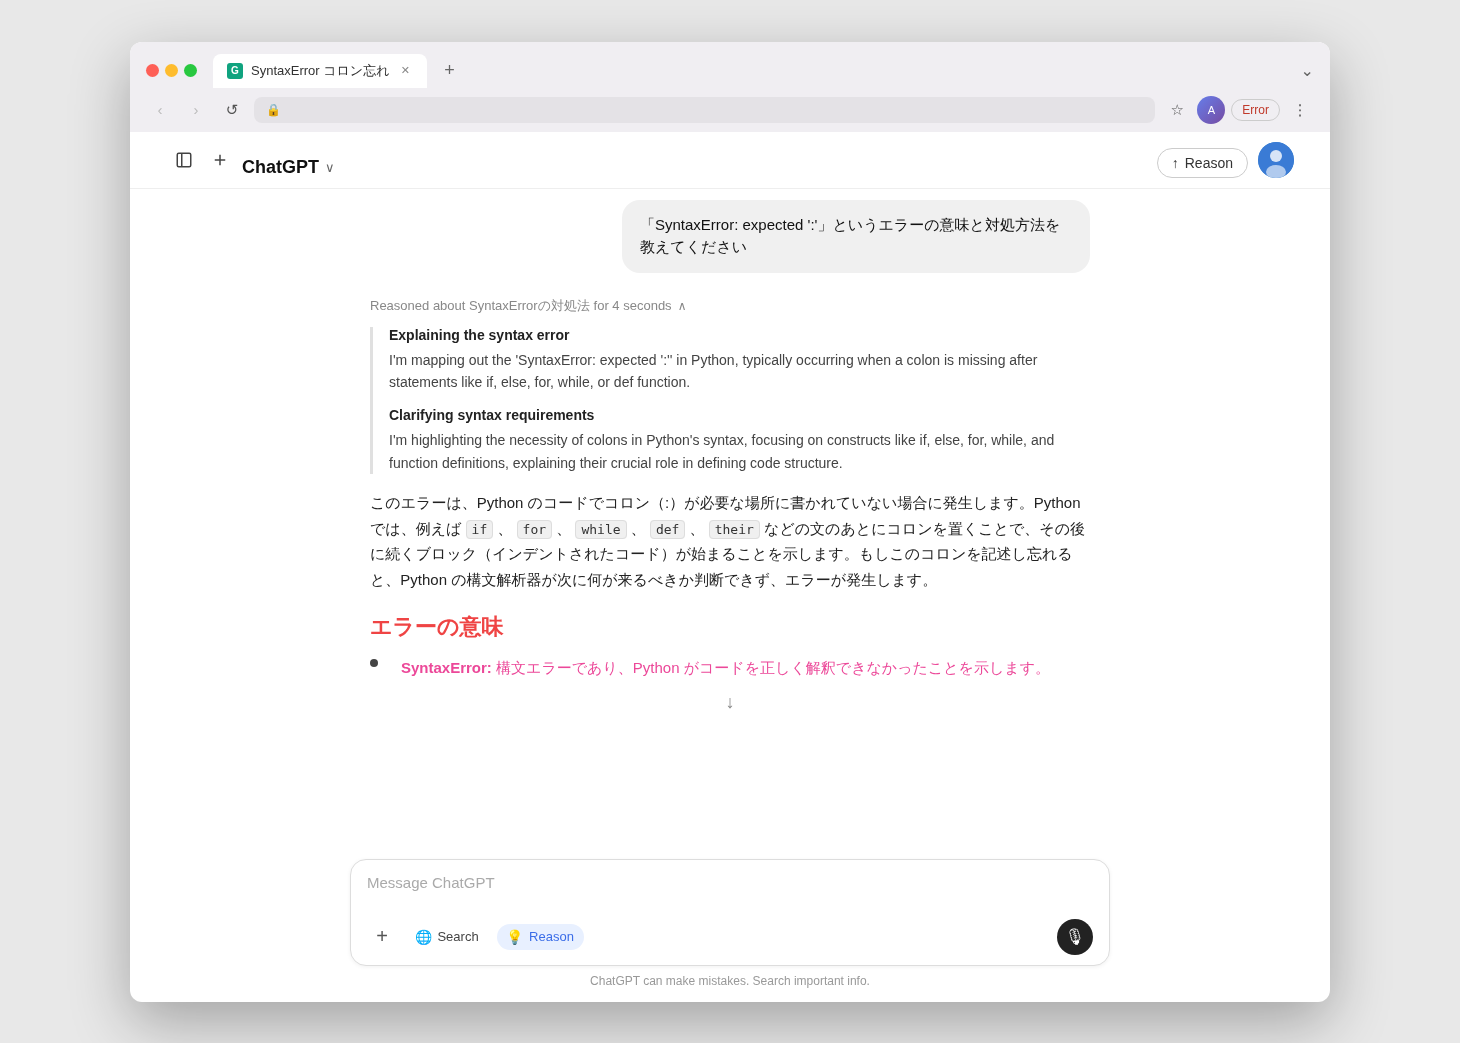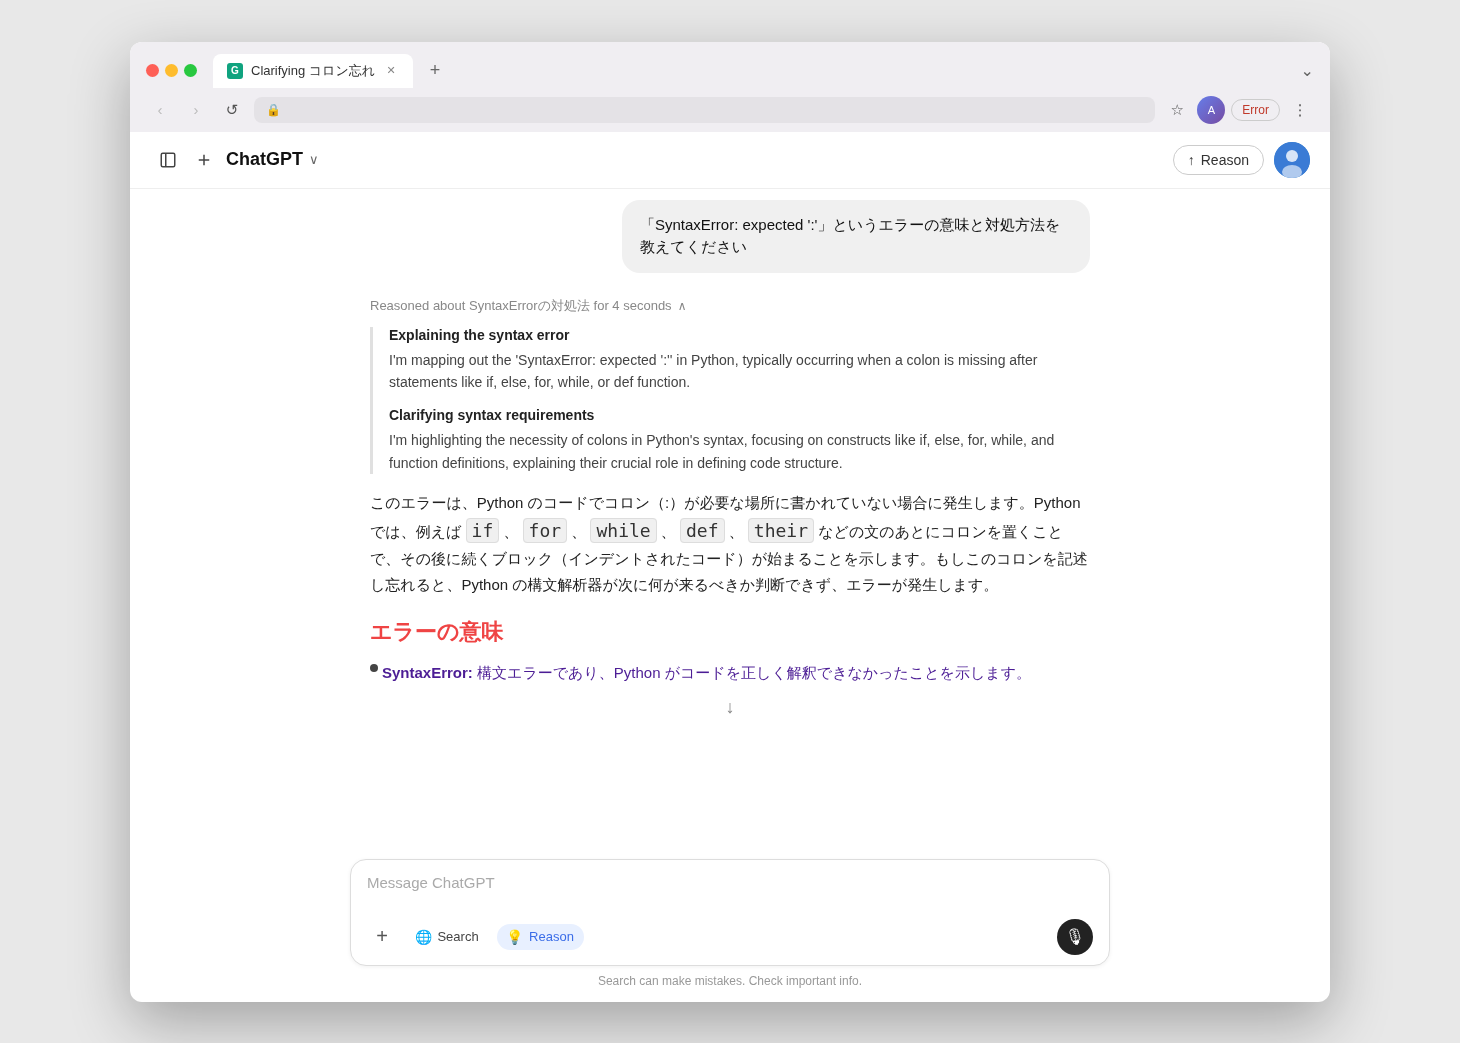--- a/index.html
+++ b/index.html
@@ -176,22 +176,22 @@
     
     .app-area {
       display: flex;
       flex-direction: column;
       flex: 1;
       overflow: hidden;
     }
     
     .chatgpt-header {
       display: flex;
-      align-items: center;
-      padding: 10px 20px;
+      align-items: flex-end;
+      padding: 10px 36px;
       border-bottom: 1px solid #eee;
       flex-shrink: 0;
     }
     .sidebar-toggle, .new-chat-btn {
       width: 36px;
       height: 36px;
       display: flex;
       align-items: center;
       justify-content: center;
       border-radius: 8px;
@@ -306,41 +306,41 @@
       line-height: 1.7;
       color: #222;
       margin-bottom: 16px;
     }
     .inline-code {
       background: #f0f0f0;
       border: 1px solid #ddd;
       border-radius: 4px;
       padding: 1px 5px;
       font-family: "SFMono-Regular", Consolas, monospace;
-      font-size: 18px;
+      font-size: 13px;
       color: #333;
     }
     .section-heading {
       font-size: 22px;
       font-weight: 700;
       color: #ef4444;
       margin: 20px 0 14px 0;
     }
     .bullet-list {
       list-style: none;
       padding: 0;
     }
     .bullet-list li {
       display: flex;
       align-items: flex-start;
-      gap: 4px;
+      gap: 23px;
       margin-bottom: 12px;
       font-size: 15px;
       line-height: 1.6;
-      color: #4c1d95;
+      color: #ec4899;
     }
     .bullet-dot {
       margin-top: 3px;
       width: 8px;
       height: 8px;
       border-radius: 50%;
       background: #444;
       flex-shrink: 0;
     }
     .scroll-down-indicator {
@@ -443,21 +443,21 @@
 
   <div class="title-bar">
     <div class="tab-row">
       <div class="traffic-lights">
         <div class="traffic-light tl-red"></div>
         <div class="traffic-light tl-yellow"></div>
         <div class="traffic-light tl-green"></div>
       </div>
       <div class="tab">
         <div class="tab-favicon">G</div>
-        <span class="tab-title">Clarifying コロン忘れ</span>
+        <span class="tab-title">SyntaxError コロン忘れ</span>
         <div class="tab-close">✕</div>
       </div>
       <div class="new-tab-btn">+</div>
       <div class="expand-btn">⌄</div>
     </div>
   </div>
 
   <div class="nav-bar">
     <div class="nav-btn disabled">‹</div>
     <div class="nav-btn disabled">›</div>
@@ -575,17 +575,17 @@
           <button class="input-tool-btn active">
             <span class="input-tool-icon">💡</span>
             <span>Reason</span>
           </button>
           <div class="toolbar-spacer"></div>
           <button class="mic-btn">
             <span>🎙</span>
           </button>
         </div>
       </div>
-      <div class="footer-text">Search can make mistakes. Check important info.</div>
+      <div class="footer-text">ChatGPT can make mistakes. Search important info.</div>
     </div>
 
   </div>
 </div>
 
 </body></html>

